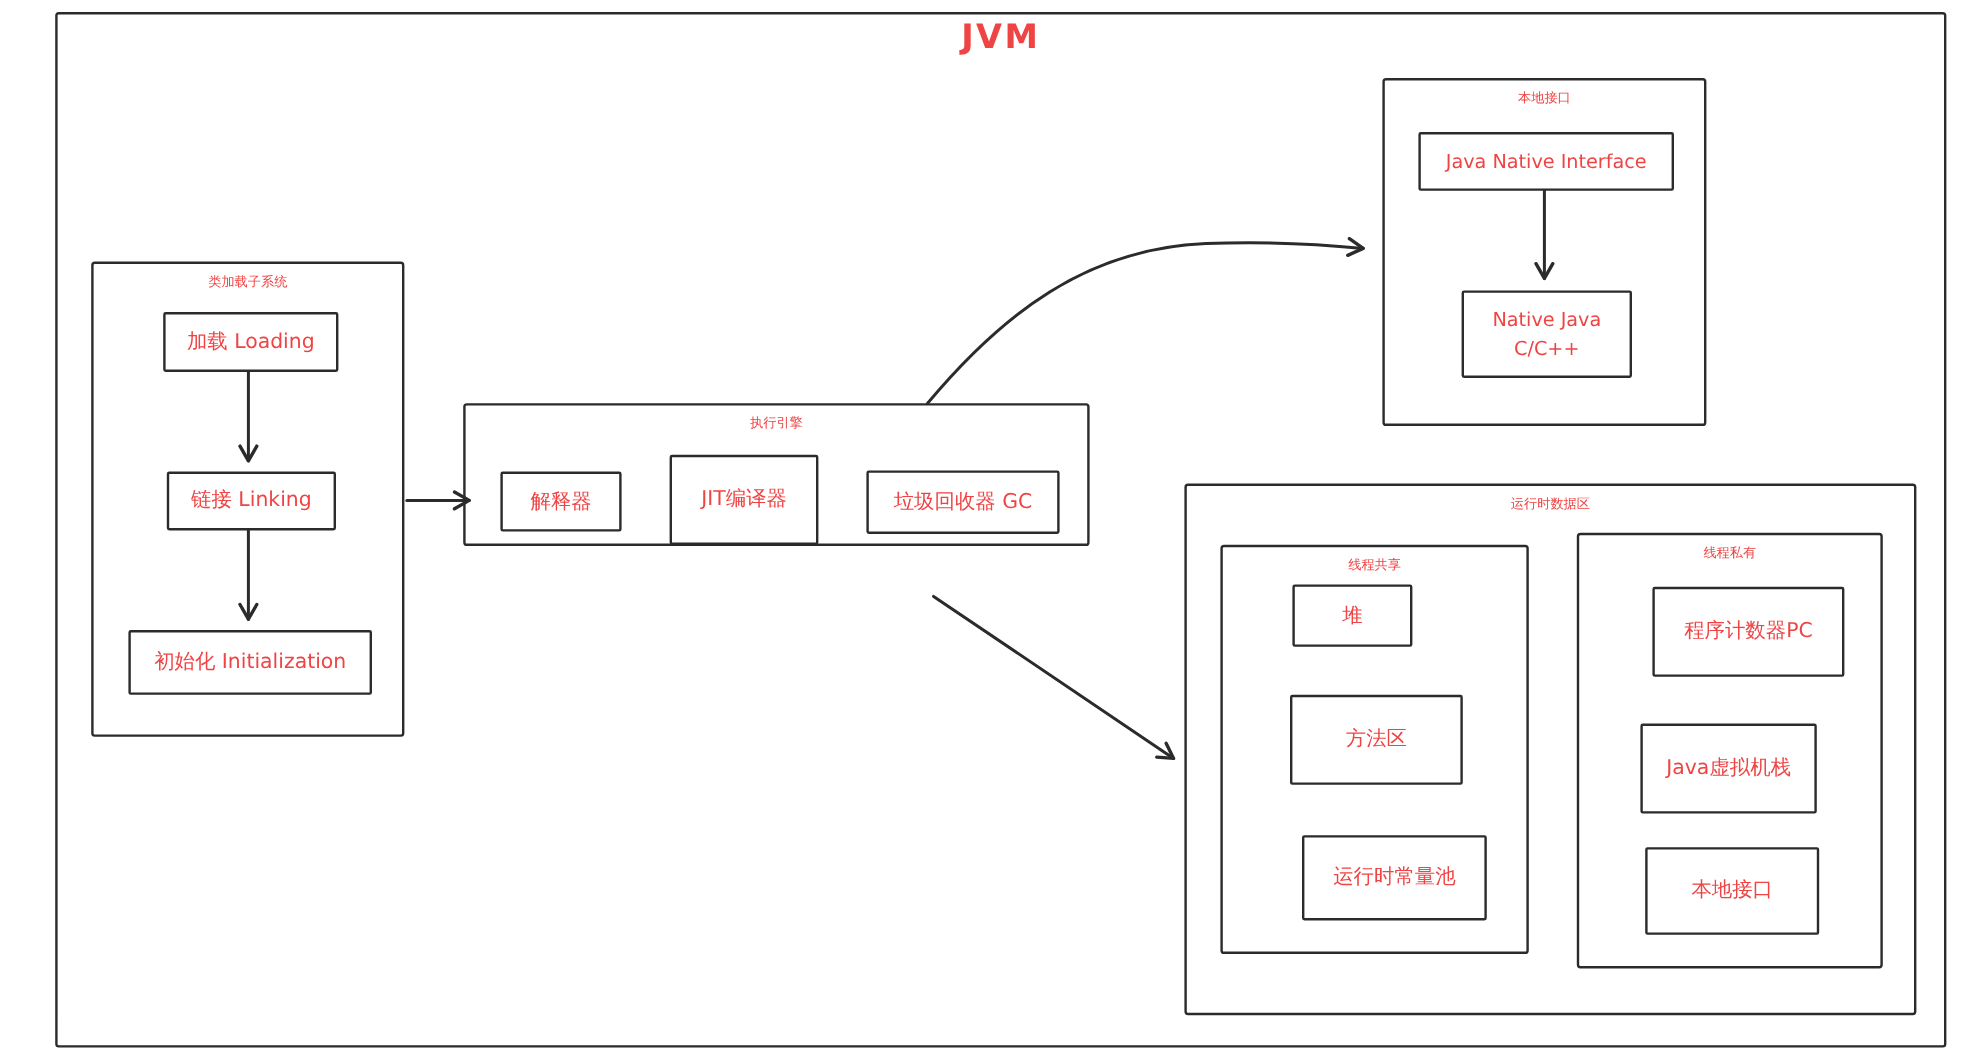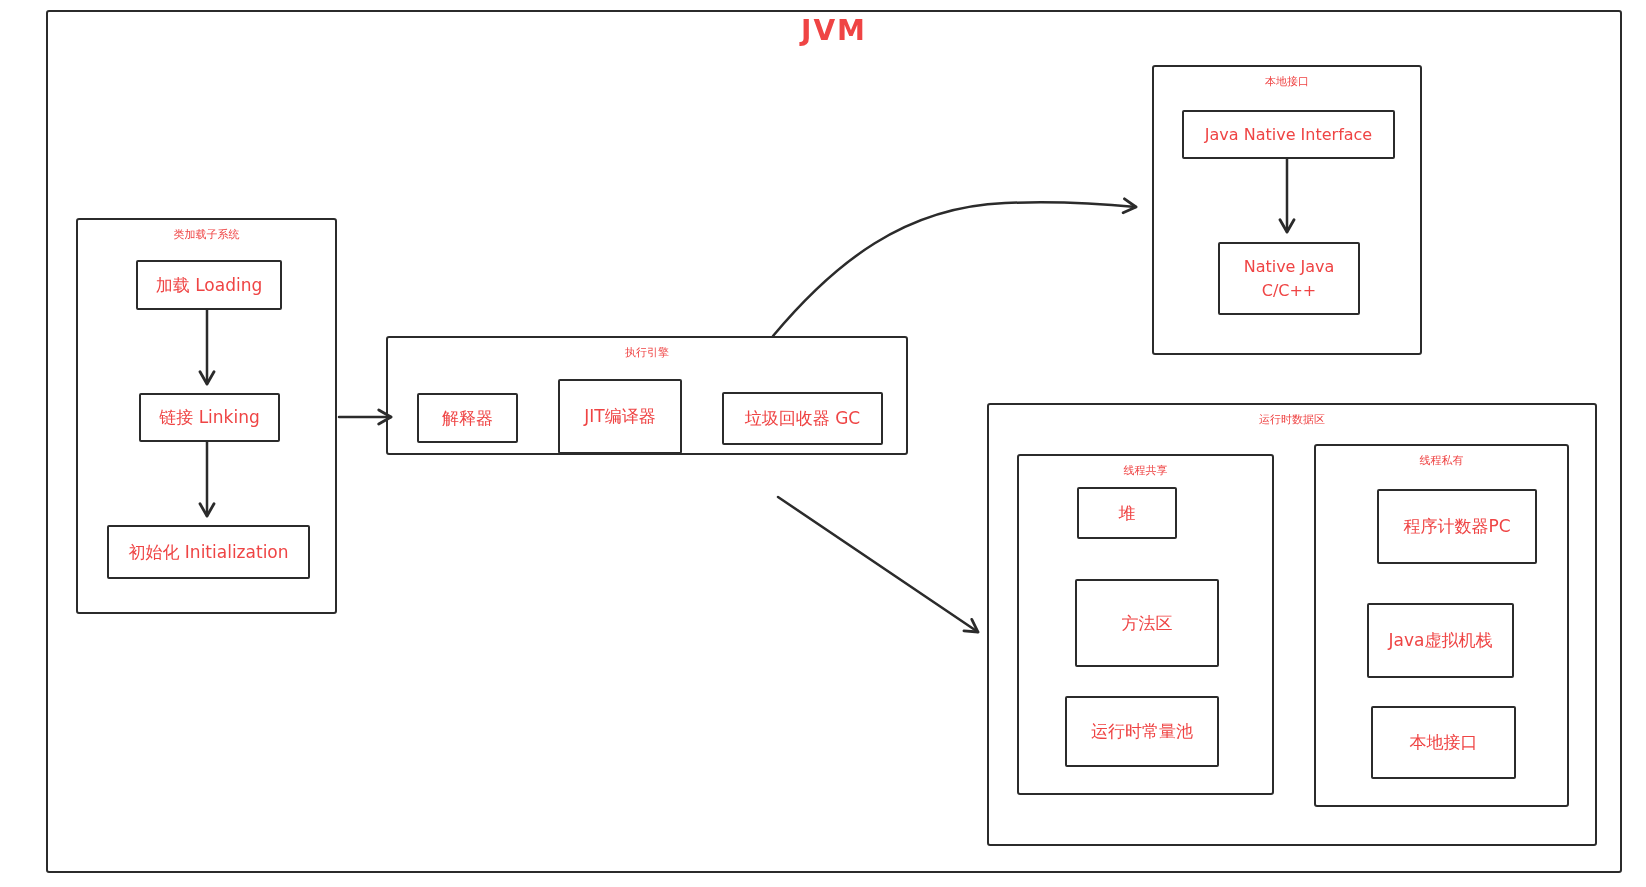--- a/index.html
+++ b/index.html
@@ -110,24 +110,24 @@
   </div>
 
   <div class="frame" style="left:987px; top:403px; width:610px; height:443px;">
     <div class="group-title">运行时数据区</div>
 
     <div class="frame" style="left:28px; top:49px; width:257px; height:341px;">
       <div class="group-title">线程共享</div>
       <div class="node" style="left:58px; top:31px; width:100px; height:52px;">
         <span>堆</span>
       </div>
-      <div class="node" style="left:56px; top:123px; width:144px; height:88px;">
+      <div class="node" style="left:56px; top:123px; width:144px; height:75px;">
         <span>方法区</span>
       </div>
-      <div class="node" style="left:46px; top:240px; width:154px; height:71px;">
+      <div class="node" style="left:66px; top:240px; width:154px; height:71px;">
         <span>运行时常量池</span>
       </div>
     </div>
 
     <div class="frame" style="left:325px; top:39px; width:255px; height:363px;">
       <div class="group-title">线程私有</div>
       <div class="node" style="left:61px; top:28px; width:160px; height:75px;margin-top:15px;">
         <span>程序计数器PC</span>
       </div>
       <div class="node" style="left:51px; top:144px; width:147px; height:75px;margin-top:13px;">

